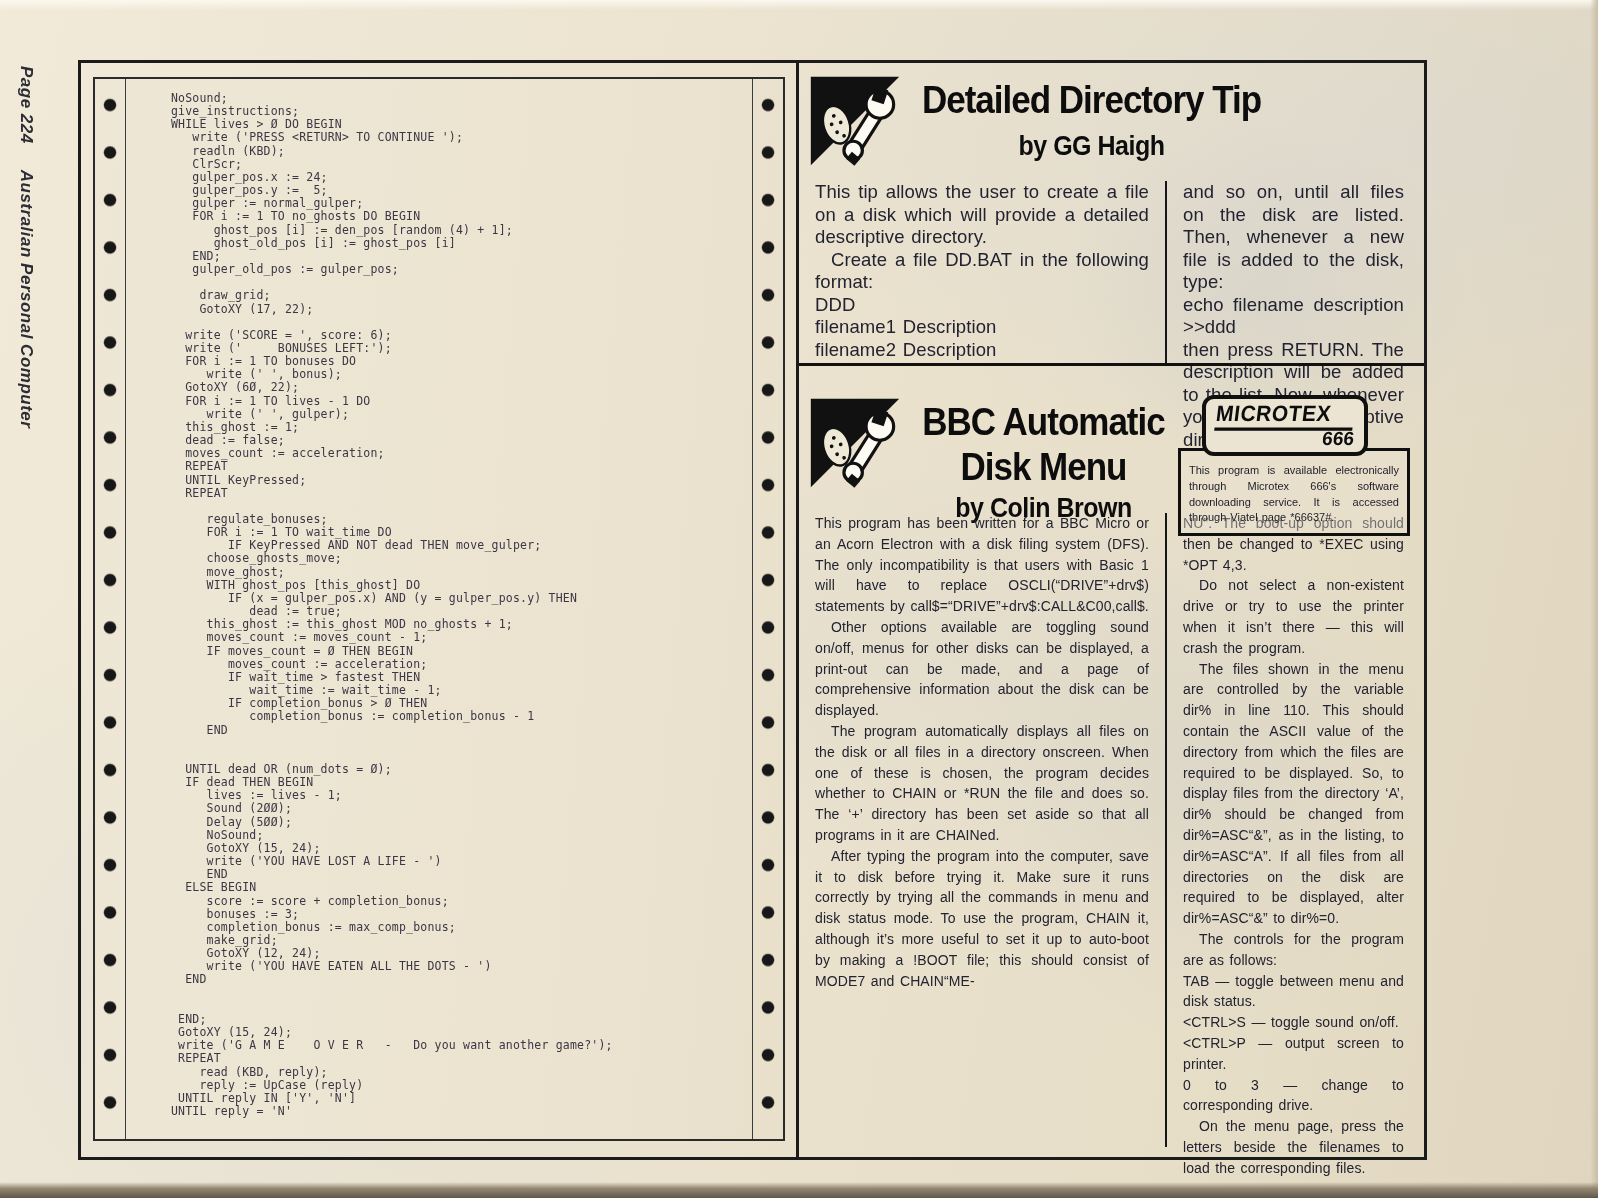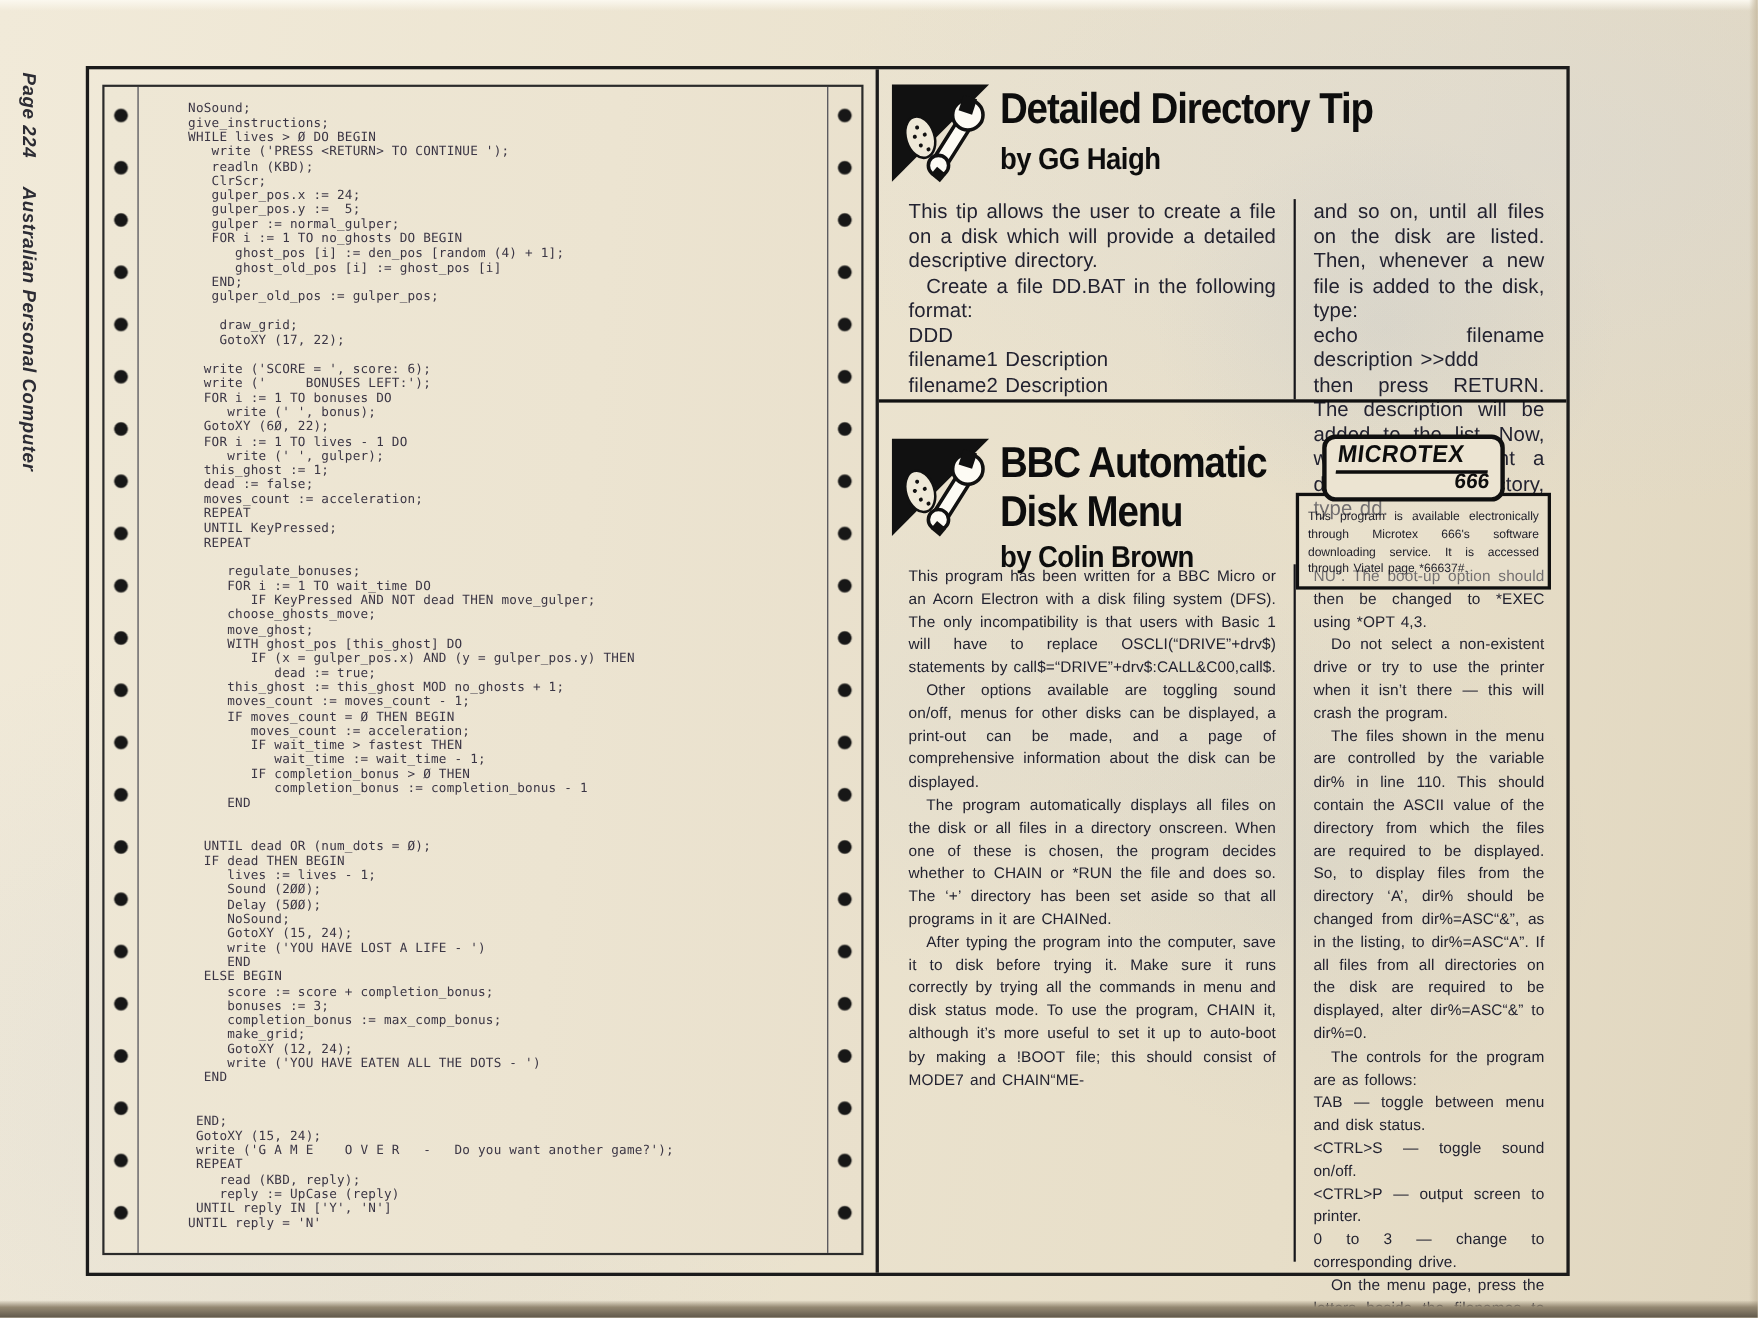--- a/index.html
+++ b/index.html
@@ -60,38 +60,38 @@
     white-space:pre;letter-spacing:.2px;
   }
 
   
   .right-half{
     position:absolute;left:715px;top:0;right:0;bottom:0;
     border-left:3px solid #1b1b1b;
   }
   .a-header{position:absolute;left:0;right:0;display:flex;align-items:flex-start;}
   .icon-wrap{width:100px;padding:4px 0 0 10px;flex:0 0 auto;}
-  .title-block{flex:1;padding-top:6px;}
+  .title-block{flex:1;text-align:center;padding-top:6px;}
   .a-title{
     font-weight:bold;font-size:35px;letter-spacing:-1px;color:#0d0d0d;
     transform:scaleY(1.12);transform-origin:top center;
   }
   .a-byline{
     font-weight:bold;font-size:25px;letter-spacing:-.5px;color:#0d0d0d;
     margin-top:14px;transform:scaleY(1.1);
   }
   .a1-header{top:8px;height:112px;}
   .a1-header .title-block{padding-right:150px;}
   .a2-header{top:314px;height:130px;margin-top:16px;}
 
   .a-body{position:absolute;display:flex;}
   .a1-body{top:118px;left:16px;right:20px;height:182px;}
   .a2-body{top:450px;left:16px;right:20px;bottom:10px;}
   .col{box-sizing:border-box;}
-  .col1{width:350px;padding-right:16px;margin-left:11px;}
+  .col1{width:350px;padding-right:16px;}
   .col2{flex:1;padding-left:16px;}
   .col-divider{width:2px;background:#15151a;flex:0 0 auto;}
 
   .para{
     text-align:justify;color:#222230;
     font-size:18.5px;line-height:22.5px;letter-spacing:.1px;word-spacing:1.5px;
   }
   .a2-body .para{font-size:14px;line-height:20.8px;}
   .para.indent{text-indent:16px;}
 

